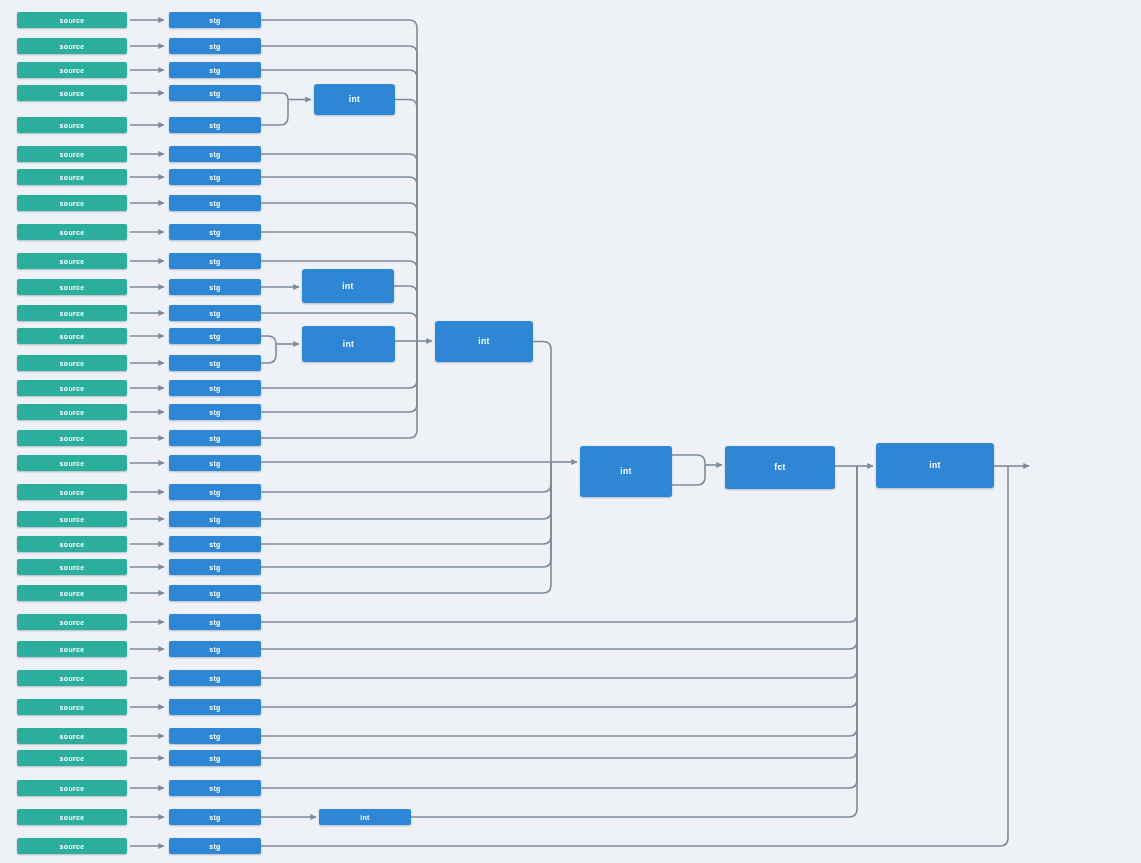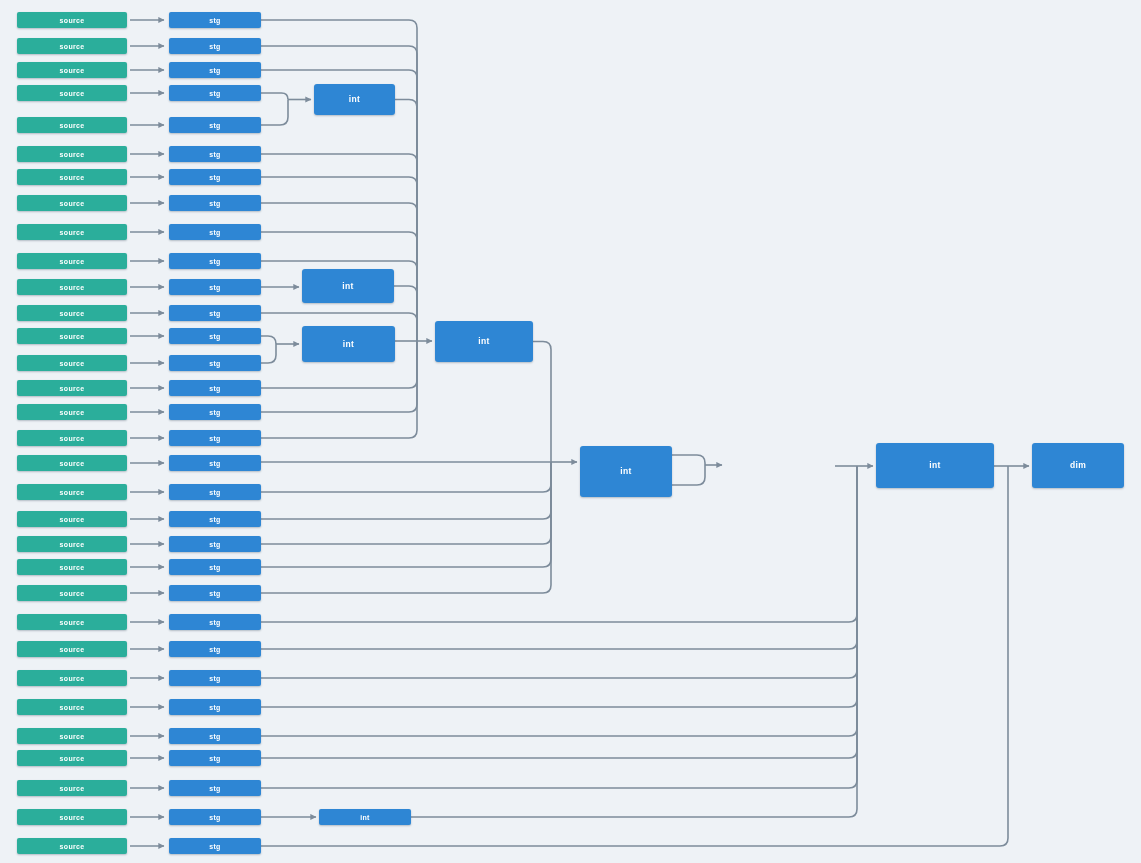--- a/index.html
+++ b/index.html
@@ -304,22 +304,22 @@
     </div>
     <div class="node model lg" style="left: 302px; top: 326px; width: 93px; height: 36px; background: rgb(46, 134, 212);">
       <span style="color: rgb(255, 255, 255);">int</span>
     </div>
     <div class="node model lg" style="left: 435px; top: 321px; width: 98px; height: 41px; background: rgb(46, 134, 212);">
       <span style="color: rgb(255, 255, 255);">int</span>
     </div>
     <div class="node model lg" style="left: 580px; top: 446px; width: 92px; height: 51px; background: rgb(46, 134, 212);">
       <span style="color: rgb(255, 255, 255);">int</span>
     </div>
+    <div class="node model lg" style="left: 725px; top: 446px; width: 110px; height: 43px; background: rgb(46, 134, 212);">
+      <span style="color: rgb(255, 255, 255);">fct</span>
+    </div>
     <div class="node model lg" style="left: 876px; top: 443px; width: 118px; height: 45px; background: rgb(46, 134, 212);">
       <span style="color: rgb(255, 255, 255);">int</span>
-    </div>
-    <div class="node model lg" style="left: 1032px; top: 443px; width: 92px; height: 45px; background: rgb(46, 134, 212);">
-      <span style="color: rgb(255, 255, 255);">dim</span>
     </div>
     <div class="node model" style="left: 319px; top: 809px; width: 92px; height: 16px; background: rgb(46, 134, 212);">
       <span style="color: rgb(255, 255, 255);">int</span>
     </div>
   </div>
 
 </body></html>

